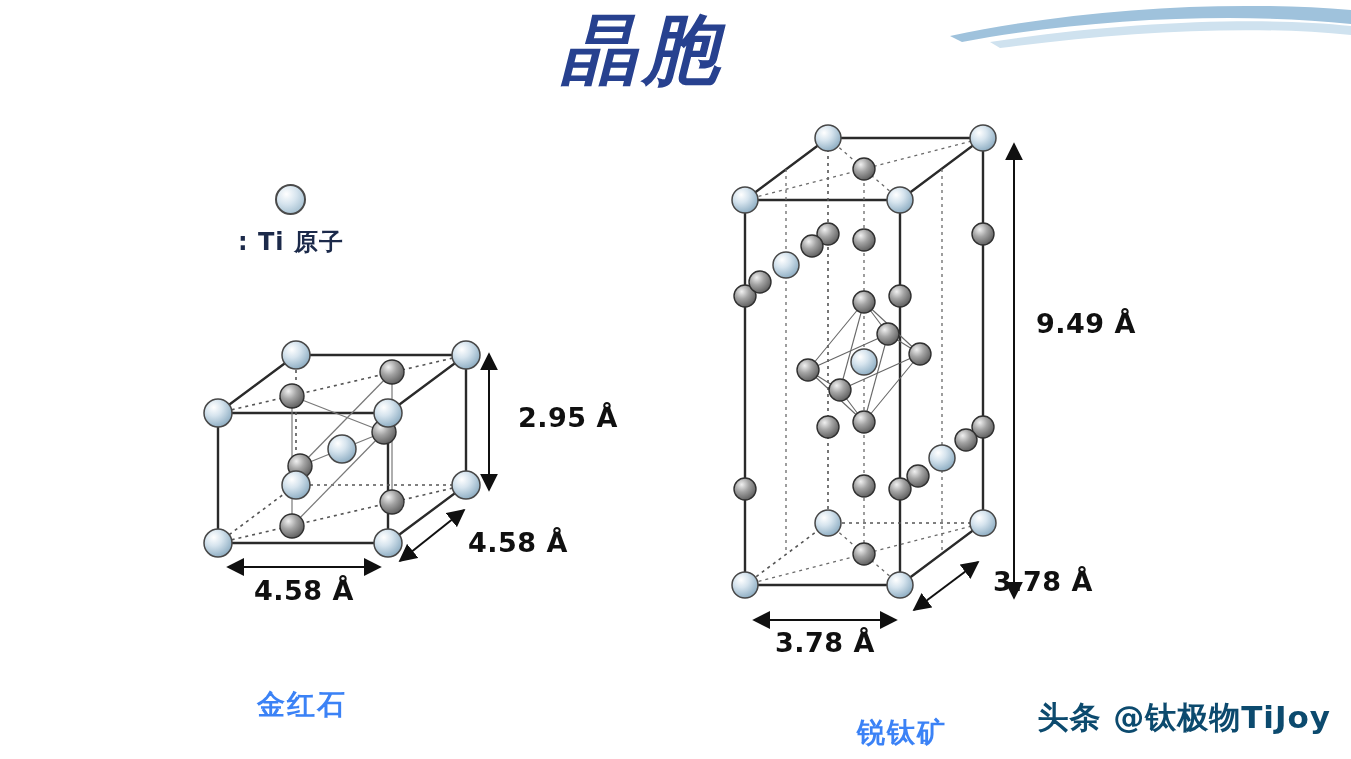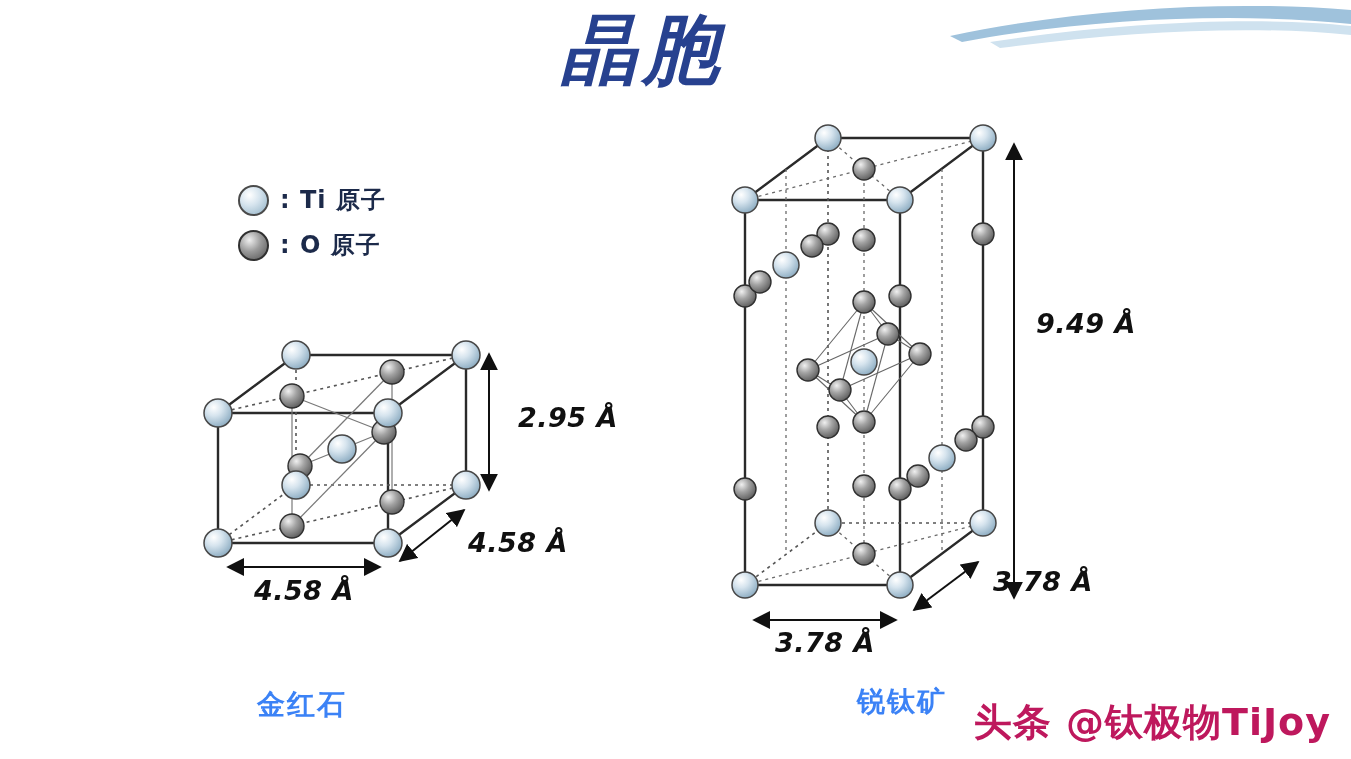--- a/index.html
+++ b/index.html
@@ -7,34 +7,34 @@
     width:1351px;height:759px;position:relative;background:#ffffff;
     font-family:"DejaVu Sans","Liberation Sans",sans-serif;overflow:hidden;
   }
   .stage-svg{position:absolute;left:0;top:0;}
   .page-title{
     position:absolute;left:643px;top:0px;transform:translateX(-50%);
     font-family:"DejaVu Serif","Liberation Serif",serif;
     font-size:76px;font-weight:800;color:#27418f;letter-spacing:6px;white-space:nowrap;font-style:italic;
   }
   .legend{position:absolute;left:238px;top:184px;}
-  .legend-row{display:flex;align-items:center;gap:11px;margin-bottom:13px;}
+  .legend-row{display:flex;align-items:center;gap:11px;margin-bottom:13px;flex-direction:column;}
   .sphere{width:27px;height:27px;border-radius:50%;flex:0 0 auto;}
   .sphere-ti{background:radial-gradient(circle at 35% 30%, #ffffff 0%, #d6e4ee 40%, #8fb0c4 100%);border:2px solid #4a4a4a;}
   .sphere-o{background:radial-gradient(circle at 35% 30%, #efefef 0%, #9a9a9a 45%, #525252 100%);border:2px solid #303030;}
   .legend-label{font-size:24px;font-weight:600;color:#1c2a4a;letter-spacing:1px;}
   .dim-label{
-    position:absolute;font-size:27px;font-weight:600;color:#101010;white-space:nowrap;letter-spacing:.5px;font-style:italic;
+    position:absolute;font-size:27px;font-weight:600;color:#101010;white-space:nowrap;letter-spacing:.5px;
   }
   .dim-label.centered{text-align:center;}
   .struct-name{
     position:absolute;width:140px;text-align:center;font-size:28px;font-weight:700;color:#3b82f6;letter-spacing:2px;
   }
   .watermark{
-    position:absolute;right:20px;top:697px;font-size:38px;font-weight:700;color:#be185d;letter-spacing:1px;text-align:center;
+    position:absolute;right:20px;top:697px;font-size:31px;font-weight:700;color:#0c4a6e;letter-spacing:1px;text-align:center;
   }
 </style>
 </head>
 <body>
 
 <svg class="stage-svg" width="1351" height="759" viewBox="0 0 1351 759">
   <defs>
     <radialGradient id="tiGrad" cx="35%" cy="30%" r="80%">
       <stop offset="0%" stop-color="#ffffff"></stop>
       <stop offset="38%" stop-color="#d6e4ee"></stop>
@@ -182,30 +182,26 @@
   </g>
 </svg>
 
 <div class="page-title">晶胞</div>
 
 <div class="legend">
   <div class="legend-row">
     <span class="sphere sphere-ti"></span>
     <span class="legend-label">: Ti 原子</span>
   </div>
-  <div class="legend-row">
-    <span class="sphere sphere-o"></span>
-    <span class="legend-label">: O 原子</span>
-  </div>
 </div>
 
 <div class="dim-label" style="left:506px;top:402px;margin-left:12px;">2.95 Å</div>
 <div class="dim-label" style="left:468px;top:527px;">4.58 Å</div>
 <div class="dim-label centered" style="left:234px;top:575px;width:140px;">4.58 Å</div>
 
 <div class="dim-label" style="left:1036px;top:308px;">9.49 Å</div>
 <div class="dim-label" style="left:993px;top:566px;">3.78 Å</div>
 <div class="dim-label centered" style="left:755px;top:627px;width:140px;">3.78 Å</div>
 
 <div class="struct-name" style="left:232px;top:686px;">金红石</div>
-<div class="struct-name" style="left:832px;top:683px;">锐钛矿</div>
+<div class="struct-name" style="left:832px;top:714px;">锐钛矿</div>
 
 <div class="watermark">头条 @钛极物TiJoy</div>
 
 </body></html>

